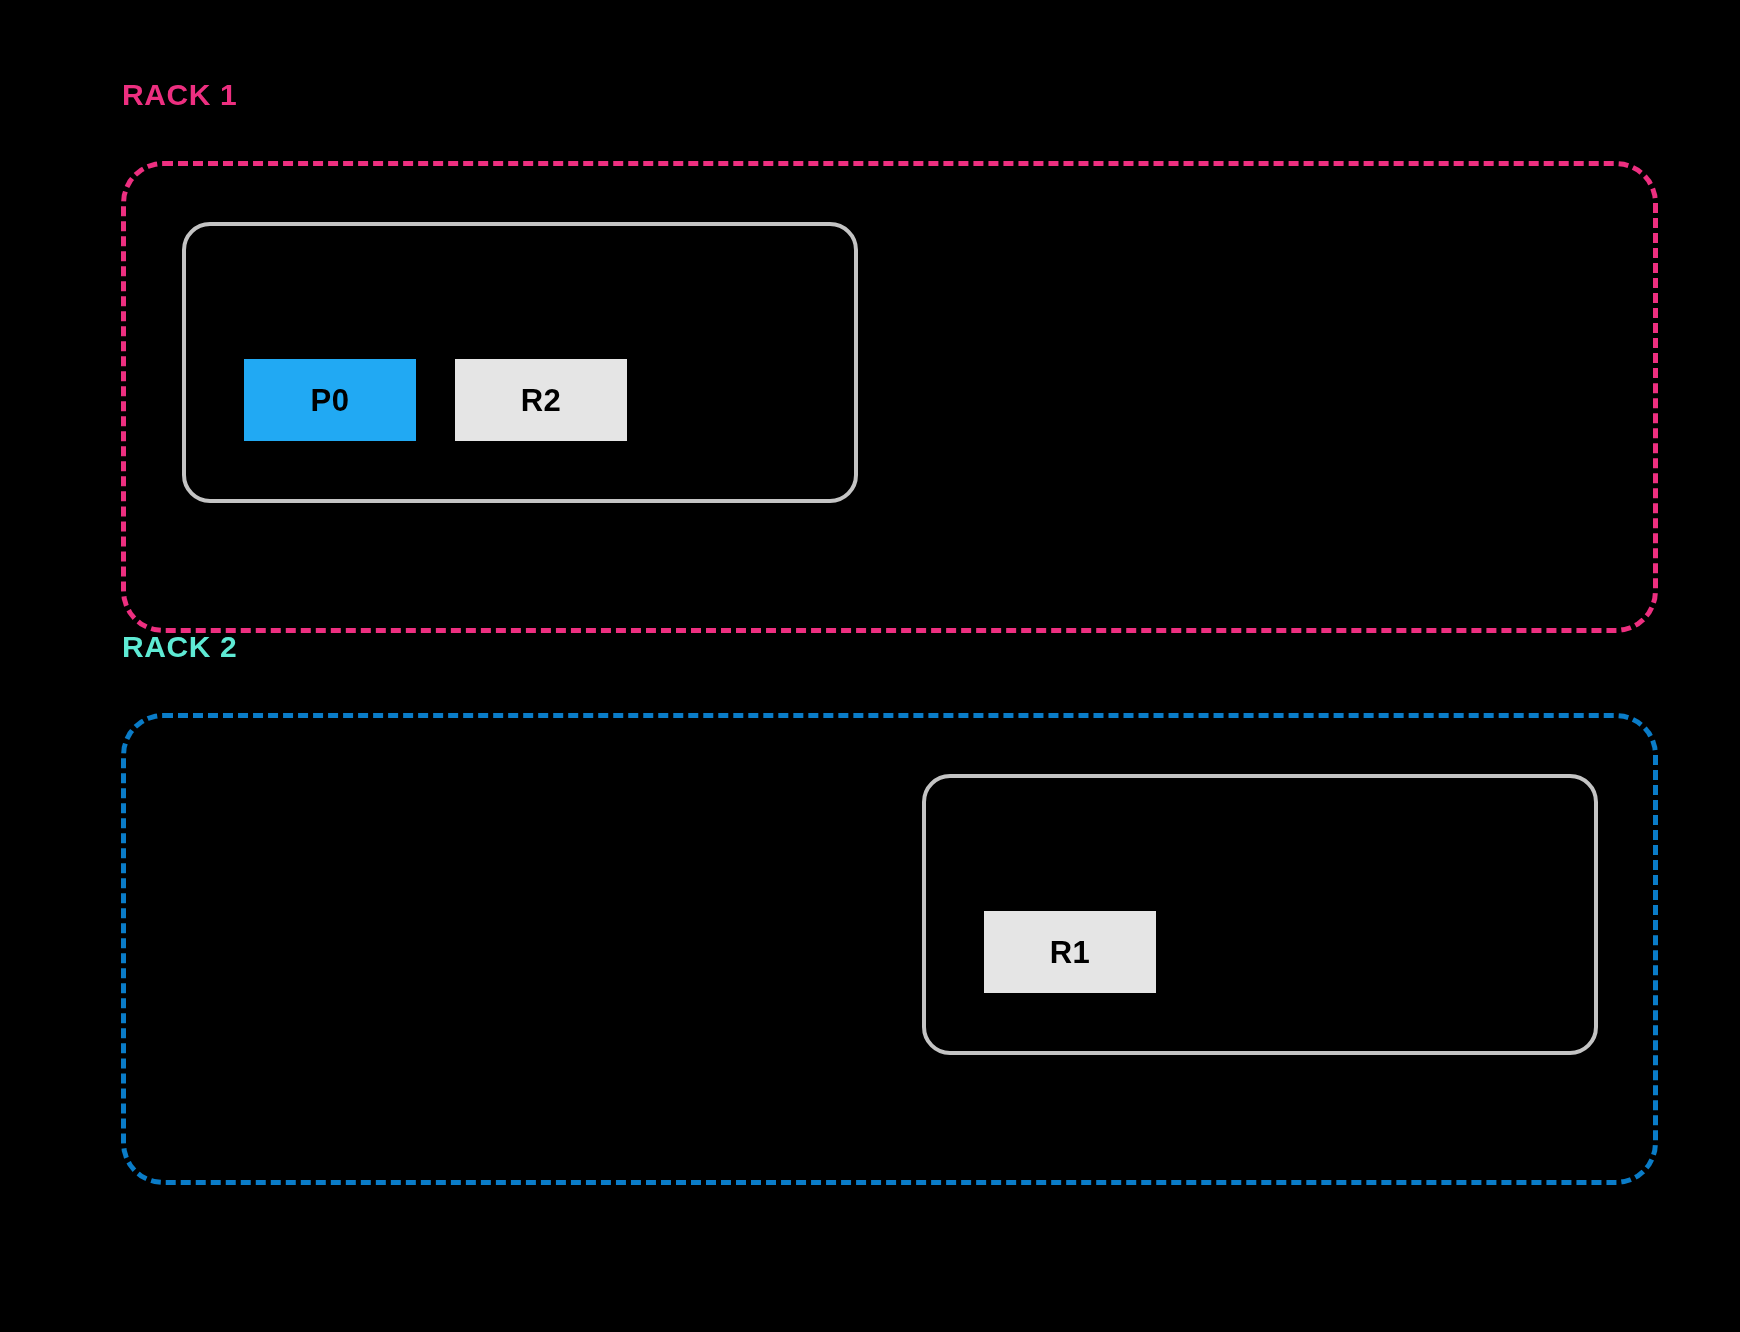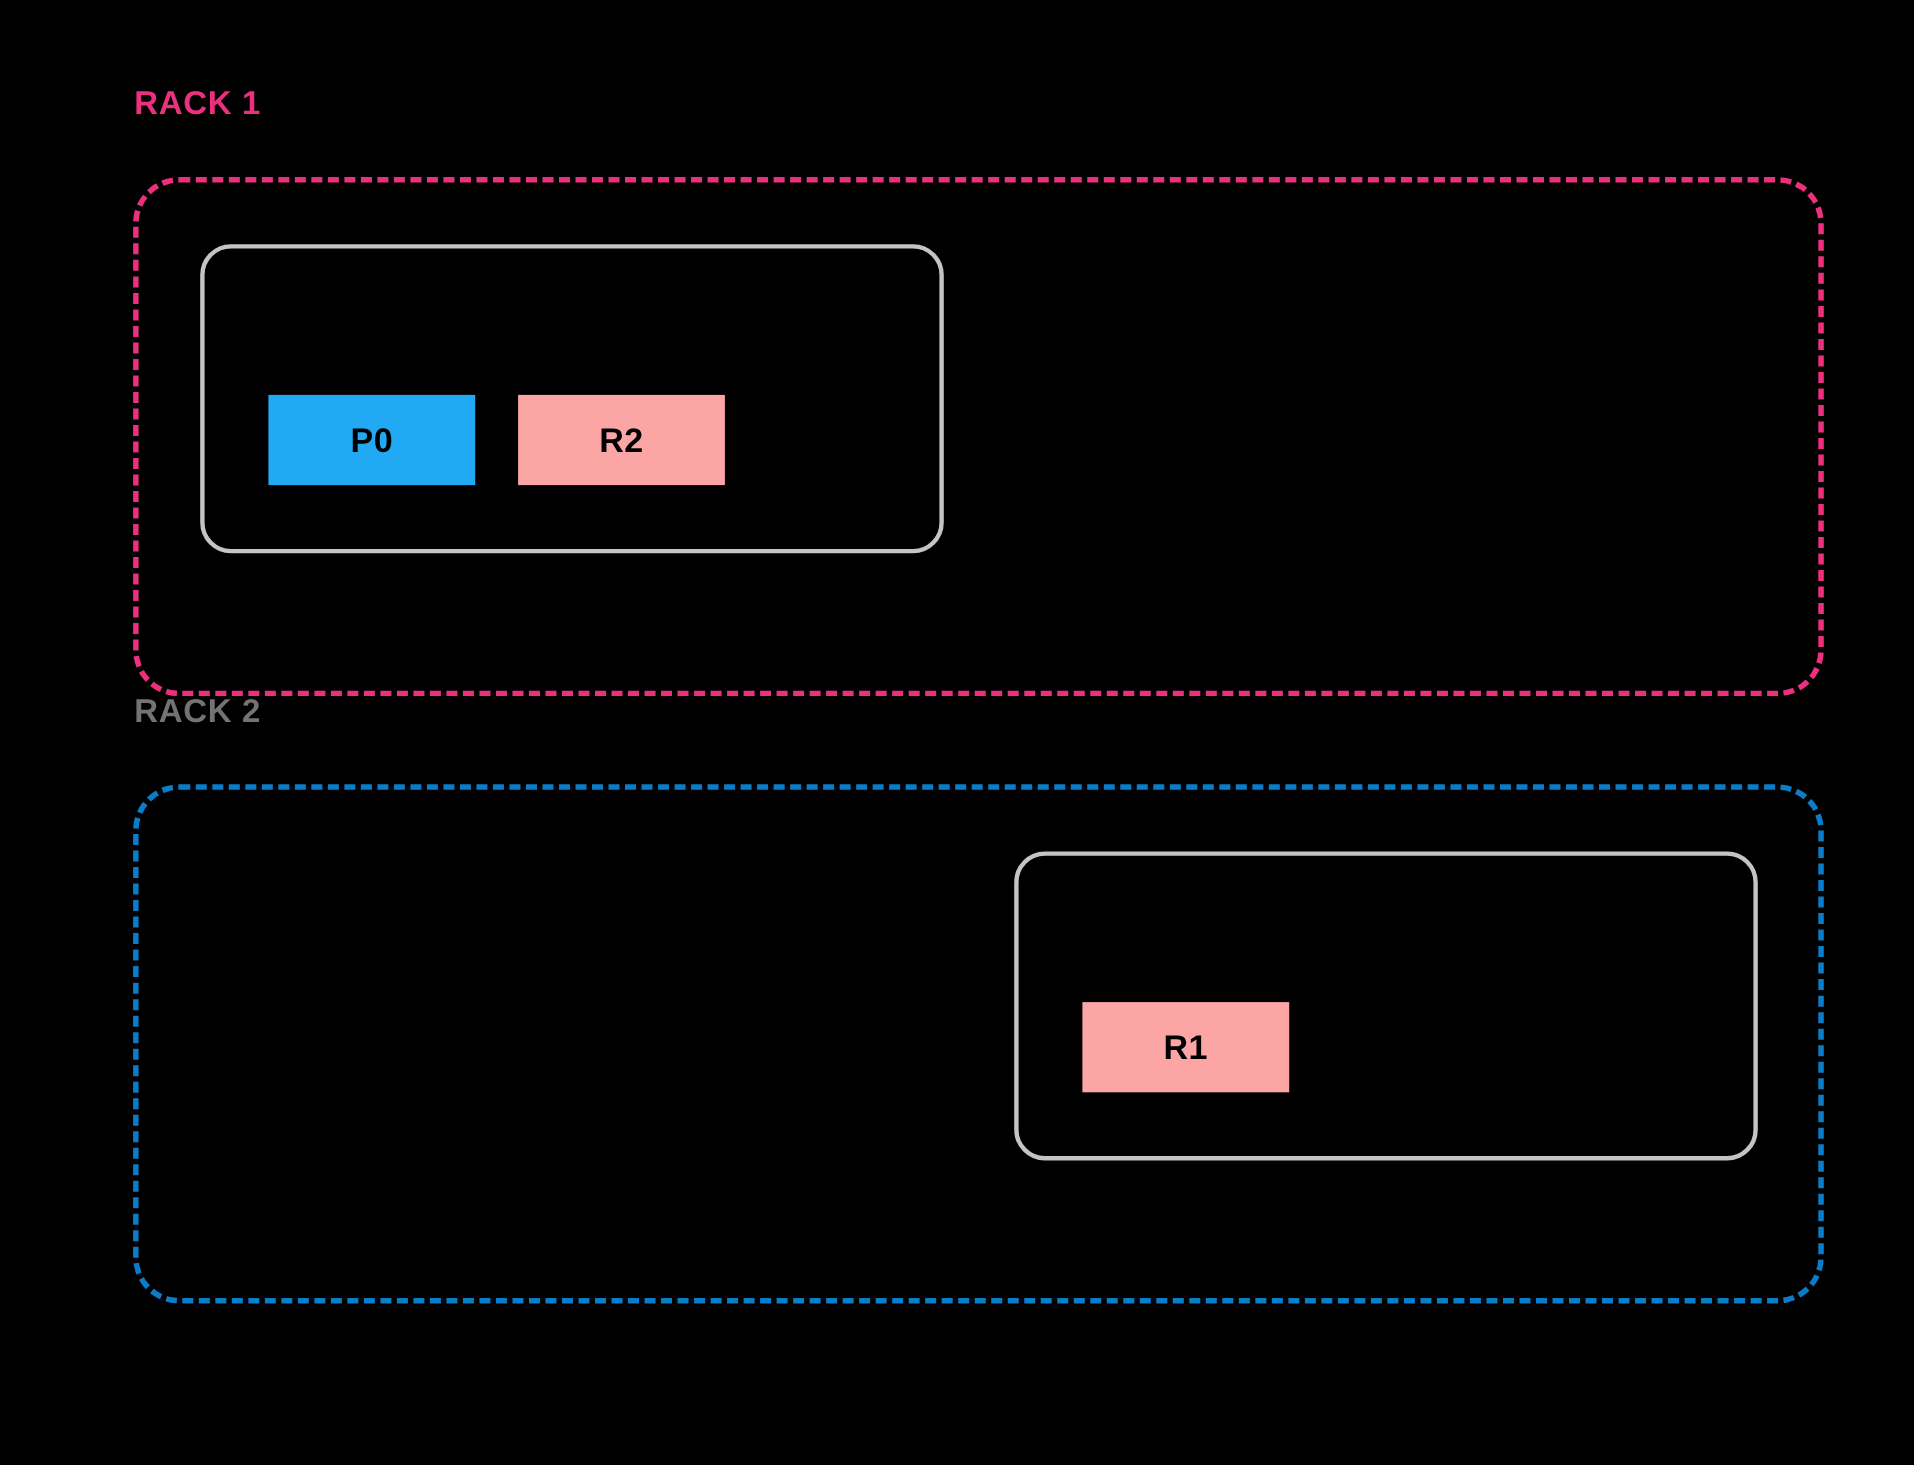--- a/index.html
+++ b/index.html
@@ -25,21 +25,21 @@
   
   .rack-label {
     position: absolute;
     font-size: 30px;
     font-weight: bold;
     letter-spacing: 0.6px;
     line-height: 1;
     white-space: nowrap;
   }
   #rack-1-label { left: 122px; top: 80px; color: #ED2F80; }
-  #rack-2-label { left: 122px; top: 632px; color: #737373; }
+  #rack-2-label { left: 122px; top: 632px; color: #5eead4; }
 
   
   .rack-outline {
     position: absolute;
     left: 121px;
     width: 1537px;
     height: 472px;
     border-radius: 42px;
     border-style: dashed;
     border-width: 5px;
@@ -75,34 +75,34 @@
     position: absolute;
     left: 58px;
     bottom: 58px;
     display: flex;
     flex-direction: row;
     align-items: flex-start;
     gap: 39px;
   }
 
   .chip {
-    width: 188px;
+    width: 172px;
     height: 82px;
     display: flex;
     align-items: center;
     justify-content: center;
     color: #000000;
     font-size: 31px;
     font-weight: bold;
     letter-spacing: 0.5px;
     line-height: 1;
     user-select: none;
   }
   .chip.partition { background: #21A9F3; }
-  .chip.replica   { background: #fca5a5; }
+  .chip.replica   { background: #e5e5e5; }
 </style>
 </head>
 <body>
 
 <div class="stage">
 
   <div class="rack-label" id="rack-1-label">RACK 1</div>
 
   <div class="rack-outline" id="rack-1-outline"></div>
 

